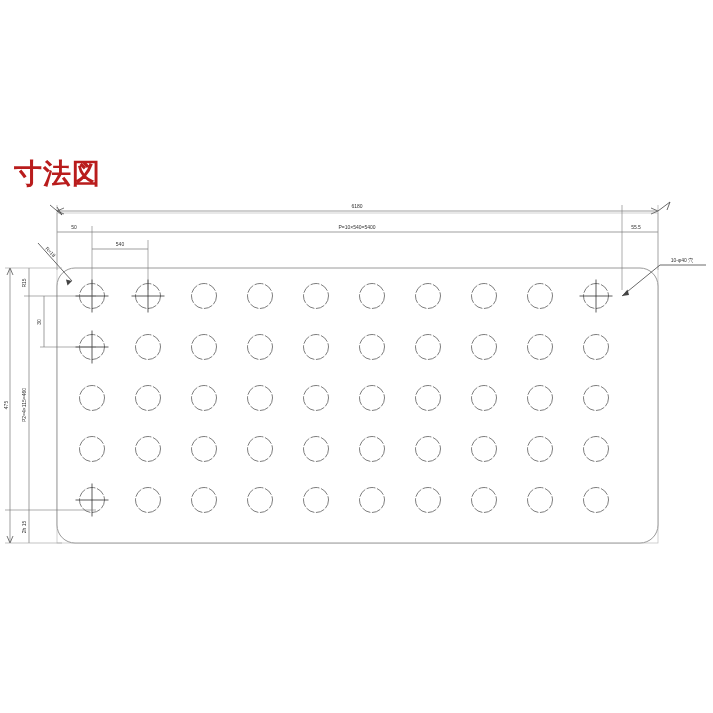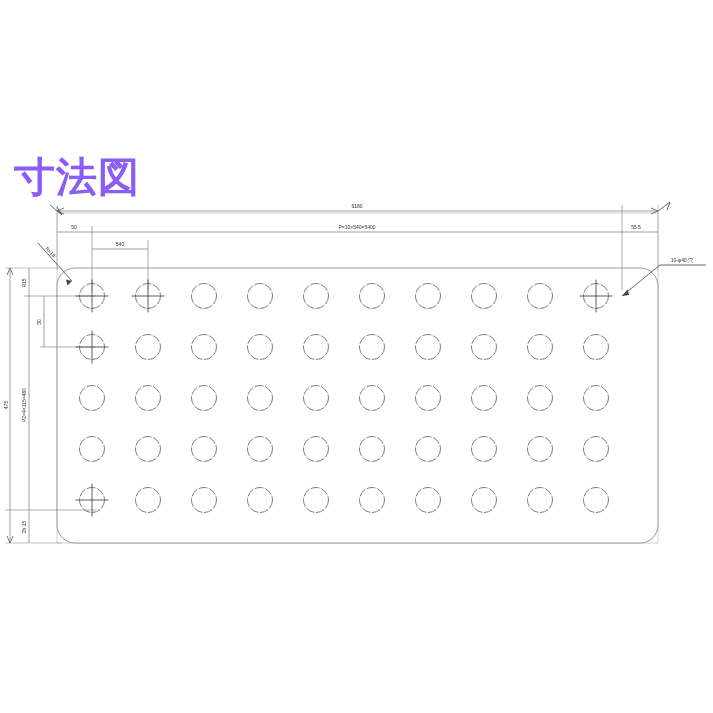--- a/index.html
+++ b/index.html
@@ -6,23 +6,23 @@
   body{
     width:713px;height:713px;
     background:#ffffff;
     font-family:"Liberation Sans","DejaVu Sans",sans-serif;
     overflow:hidden;
     position:relative;
   }
   #stage{position:absolute;inset:0;width:713px;height:713px;}
   #title{
     position:absolute;left:14px;top:160px;
-    font-size:41px;font-weight:700;line-height:1;
-    color:#8b5cf6;letter-spacing:1px;
-    font-family:Liberation Mono, monospace;
+    font-size:28px;font-weight:700;line-height:1;
+    color:#b91c1c;letter-spacing:1px;
+    font-family:Liberation Serif, serif;
   }
   svg{position:absolute;left:0;top:0;}
   .dimtxt{font-size:5px;fill:#333;font-family:"Liberation Sans",sans-serif;}
 </style>
 </head>
 <body>
 
 <div id="stage">
 
   <div id="title">寸法図</div>

